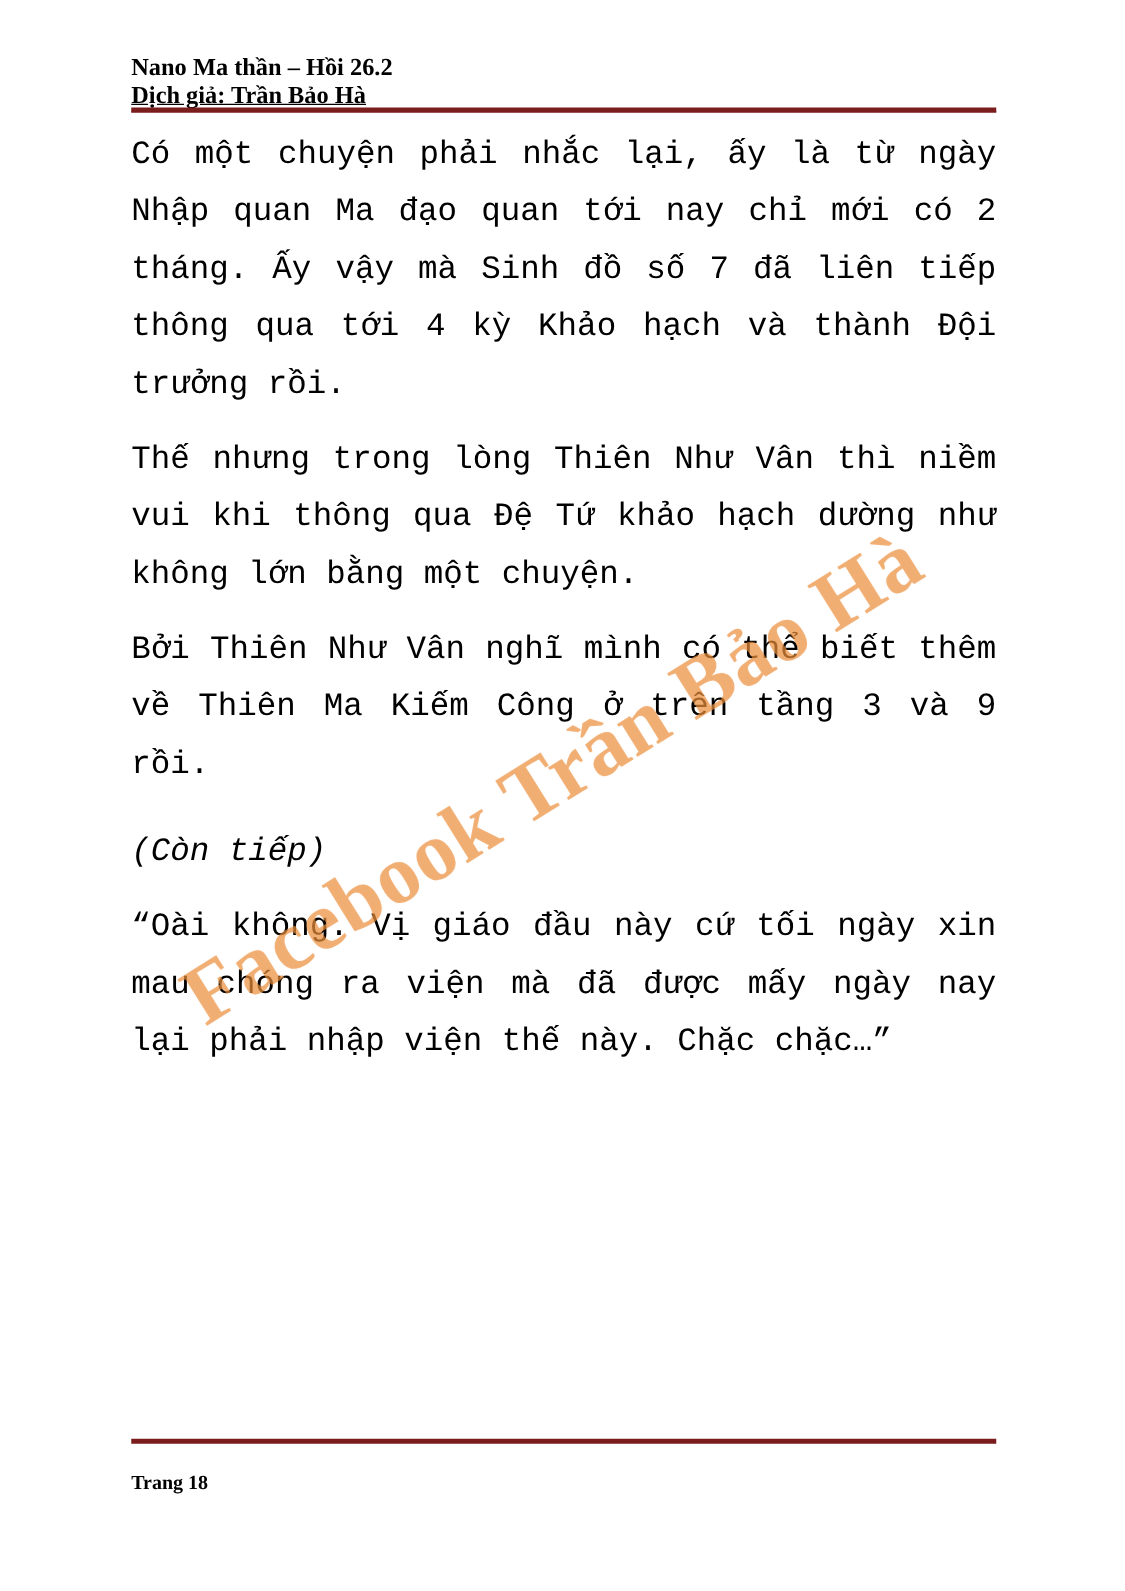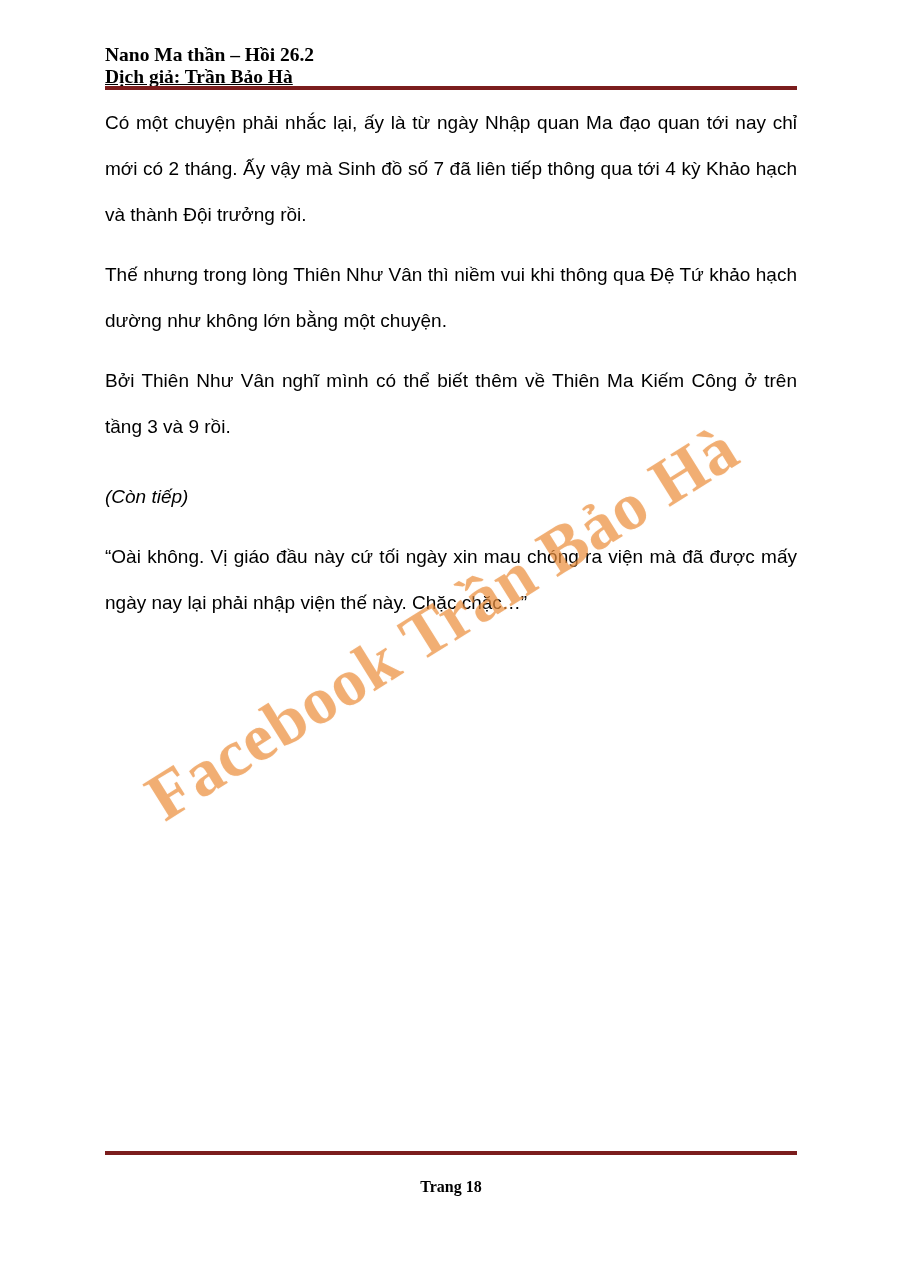--- a/index.html
+++ b/index.html
@@ -58,27 +58,27 @@
   }
 
   
   .content {
     position: absolute;
     left: 105px;
     top: 100px;
     width: 692px;
   }
   .para {
-    font-size: 19px;
+    font-size: 26px;
     line-height: 46px;
     text-align: justify;
     text-justify: inter-word;
     margin: 0 0 14px 0;
     color: #000;
-    font-family: Liberation Sans, sans-serif;
+    font-family: Liberation Mono, monospace;
   }
   .para.last-line-normal {
     text-align-last: left;
   }
   .para.italic {
     font-style: italic;
     margin-top: 24px;
   }
 
   
@@ -113,21 +113,21 @@
     top: 1151px;
     width: 692px;
     height: 4px;
     background: #7b1d1d;
   }
   .footer {
     position: absolute;
     left: 105px;
     top: 1178px;
     width: 692px;
-    text-align: center;
+    text-align: left;
     font-size: 16px;
     font-weight: bold;
     font-family: "Liberation Serif", serif;
     color: #000;
   }
 </style>
 </head>
 <body>
 
 <div class="page">

